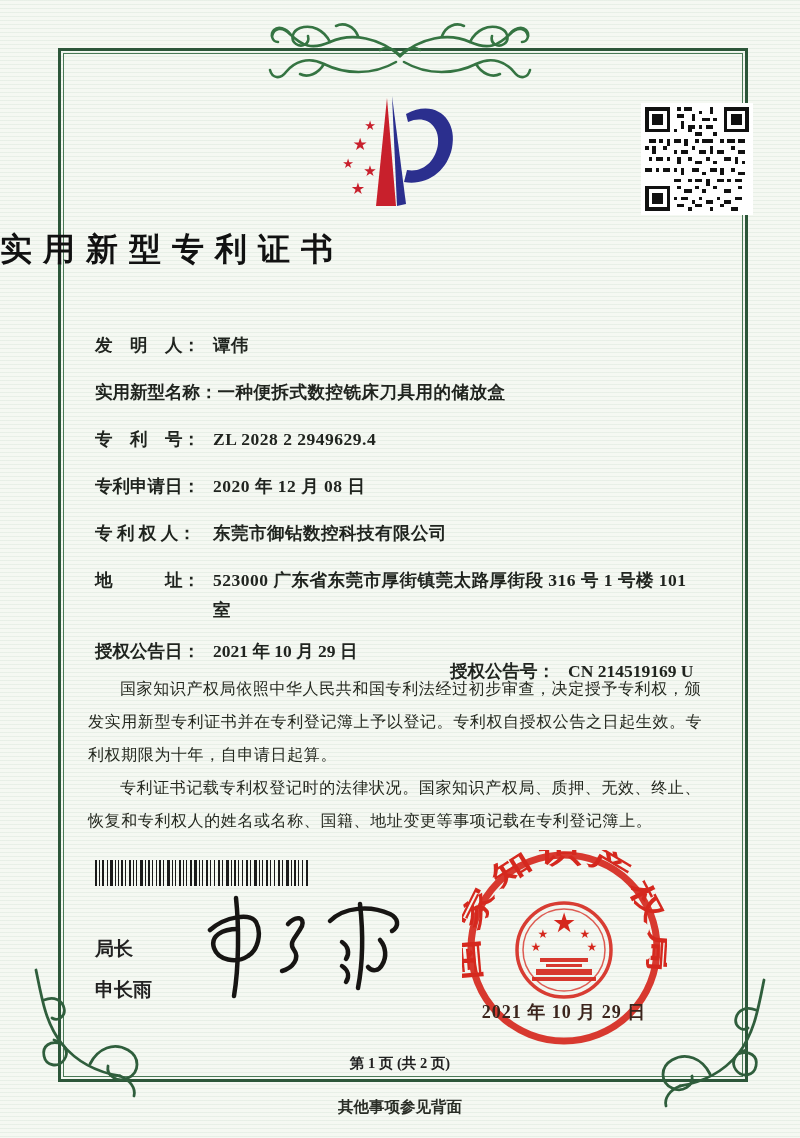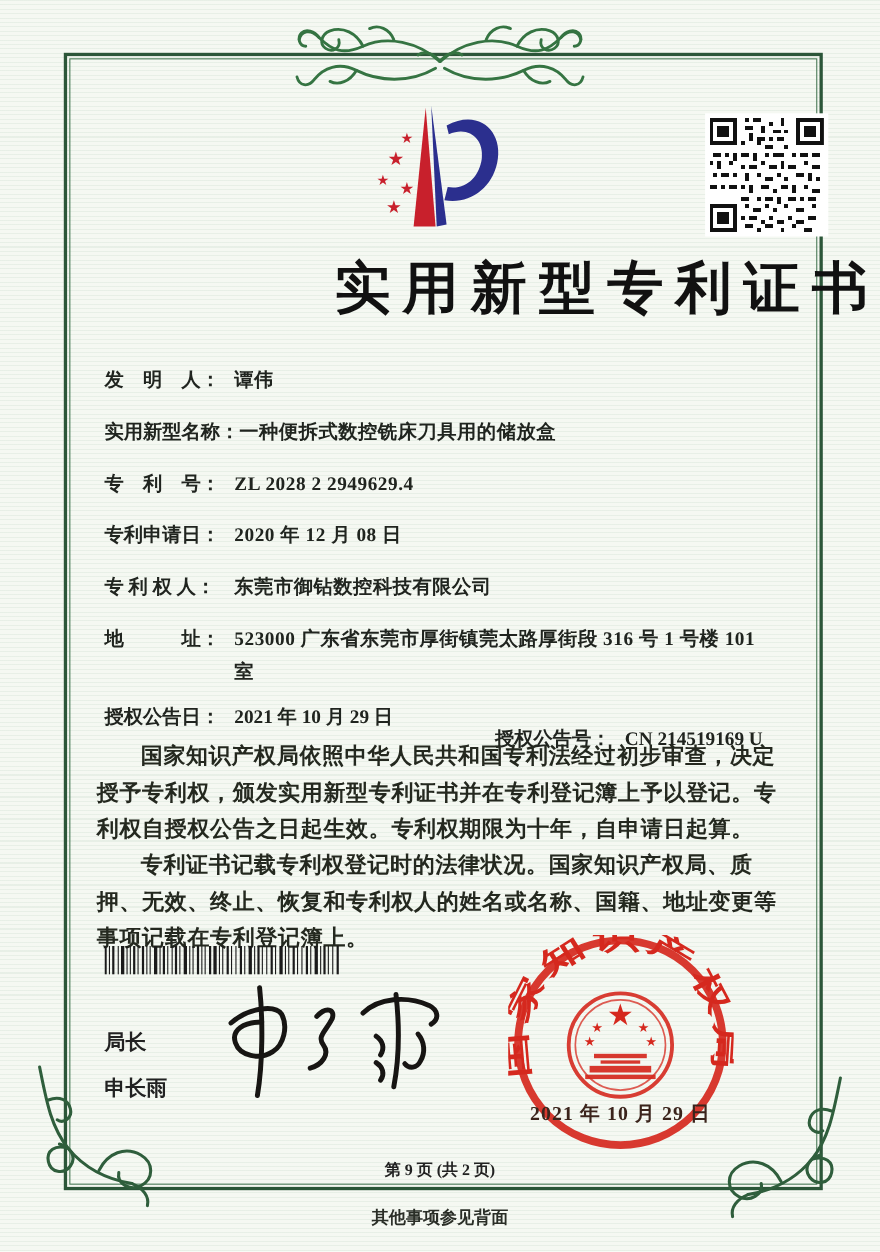--- a/index.html
+++ b/index.html
@@ -20,34 +20,34 @@
     content:"";position:absolute;left:2px;top:2px;right:2px;bottom:2px;
     border:1px solid #4a7a57;
   }
   .cert-no{
     position:absolute;left:82px;top:104px;
     font-size:18px;font-weight:600;letter-spacing:2px;color:#17211a;
   }
   .logo{position:absolute;left:334px;top:86px;width:128px;height:140px;}
   .qr{position:absolute;left:641px;top:103px;width:104px;height:104px;background:#fff;padding:4px;}
   .title{
-    position:absolute;left:0;top:228px;width:100%;text-align:right;
-    font-size:51px;font-weight:700;letter-spacing:11px;color:#111;
+    position:absolute;left:0;top:228px;width:100%;text-align:left;
+    font-size:32px;font-weight:700;letter-spacing:11px;color:#111;
   }
   .fields{position:absolute;left:95px;top:330px;width:620px;}
   .f-row{display:flex;margin-bottom:17px;font-size:17.5px;line-height:30px;font-weight:600;color:#20241f;}
   .f-label{flex:0 0 118px;white-space:nowrap;}
   .f-value{flex:1;letter-spacing:0.5px;}
   .grant-row{display:flex;font-size:17.5px;font-weight:600;line-height:30px;color:#20241f;}
   .grant-left{display:flex;flex:0 0 355px;}
   .grant-right{display:flex;margin-top:20px;}
   .paras{position:absolute;left:88px;top:672px;width:628px;}
   .paras p{
-    margin:0;font-size:20px;line-height:33px;text-indent:2em;
-    letter-spacing:0.6px;font-weight:700;color:#24281f;
+    margin:0;font-size:16px;line-height:33px;text-indent:2em;
+    letter-spacing:0.6px;font-weight:400;color:#24281f;
   }
   .barcode{position:absolute;left:95px;top:860px;width:218px;height:26px;}
   .director{position:absolute;left:95px;top:928px;font-size:19px;font-weight:600;line-height:41px;color:#222;}
   .signature{position:absolute;left:192px;top:886px;width:225px;height:118px;}
   .seal{position:absolute;left:462px;top:850px;width:205px;height:200px;}
   .page-footer{position:absolute;left:0;top:1054px;width:100%;text-align:center;font-size:14.5px;font-weight:600;color:#222;}
   .back-note{position:absolute;left:0;top:1097px;width:100%;text-align:center;font-size:15.5px;font-weight:600;color:#2a2e27;}
   .ornament-top{position:absolute;left:268px;top:8px;width:264px;height:92px;}
   .corner-br{position:absolute;right:24px;bottom:28px;width:130px;height:140px;}
   .corner-bl{position:absolute;left:24px;bottom:38px;width:130px;height:140px;transform:scaleX(-1);}
@@ -343,16 +343,16 @@
       <g fill="#d5281e" opacity="0.92">
         <rect x="78" y="108" width="48" height="4"></rect>
         <rect x="84" y="114" width="36" height="3"></rect>
         <rect x="74" y="119" width="56" height="6"></rect>
         <rect x="70" y="127" width="64" height="4"></rect>
       </g>
     </g>
     <text x="102" y="168" font-size="18" font-weight="600" fill="#3b241c" text-anchor="middle" letter-spacing="1">2021 年 10 月 29 日</text>
   </svg>
 
-  <div class="page-footer">第 9 页 (共 2 页)</div>
+  <div class="page-footer">第 1 页 (共 2 页)</div>
   <div class="back-note">其他事项参见背面</div>
 
 </div>
 
 </body></html>

